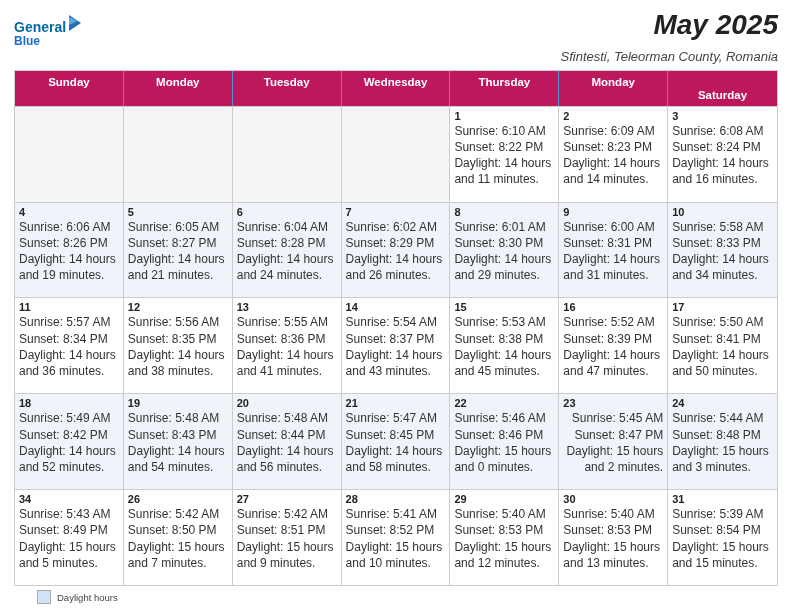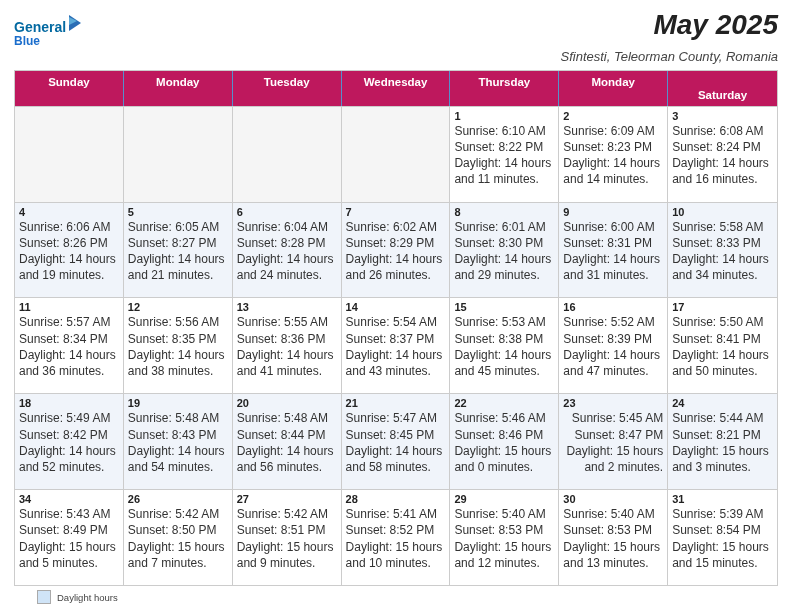--- a/index.html
+++ b/index.html
@@ -343,21 +343,21 @@
           <div class="cal-cell alt-row">
             <div class="day-number">23</div>
             <div class="day-info" style="white-space: pre-line; text-align: right;">Sunrise: 5:45 AM
 Sunset: 8:47 PM
 Daylight: 15 hours
 and 2 minutes.</div>
           </div>
           <div class="cal-cell alt-row">
             <div class="day-number">24</div>
             <div class="day-info" style="white-space: pre-line;">Sunrise: 5:44 AM
-Sunset: 8:21 PM
+Sunset: 8:48 PM
 Daylight: 15 hours
 and 3 minutes.</div>
           </div>
         </div>
         <div class="cal-row">
           <div class="cal-cell">
             <div class="day-number">34</div>
             <div class="day-info" style="white-space: pre-line;">Sunrise: 5:43 AM
 Sunset: 8:49 PM
 Daylight: 15 hours

